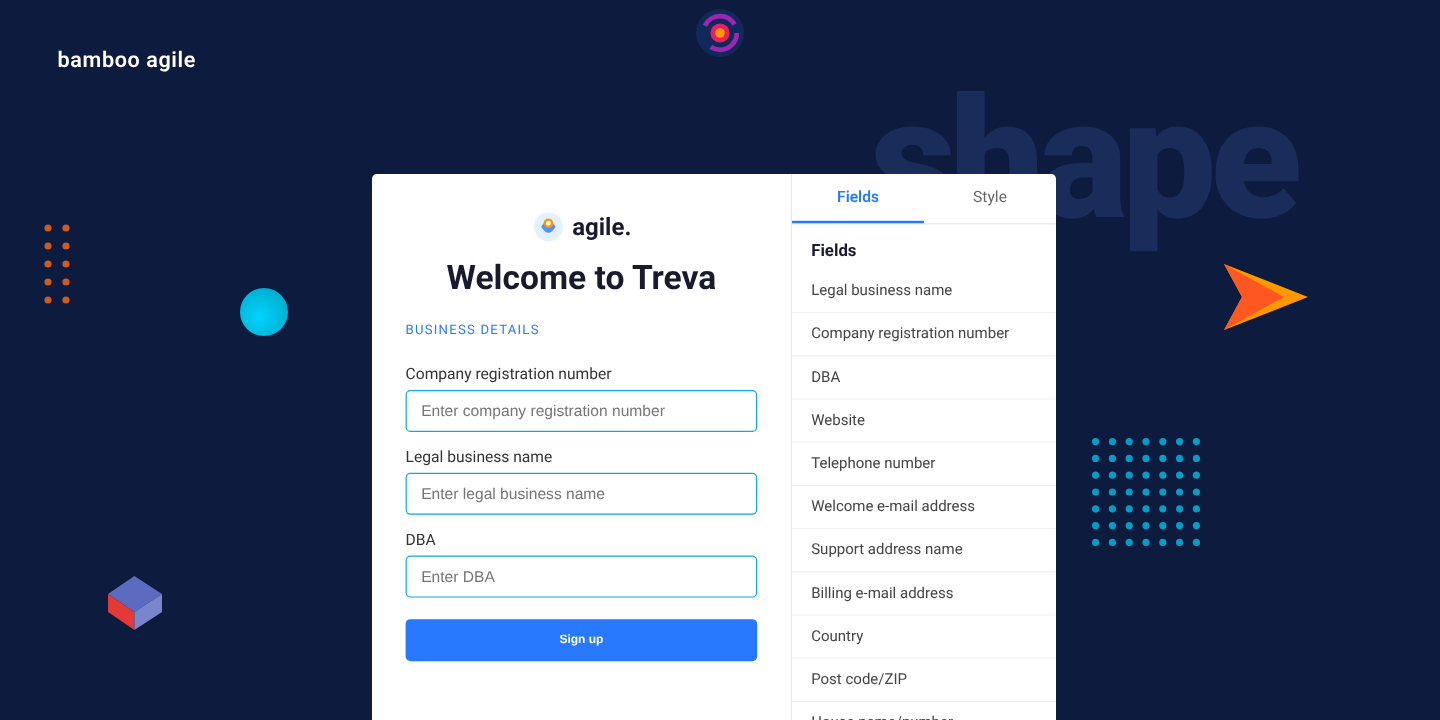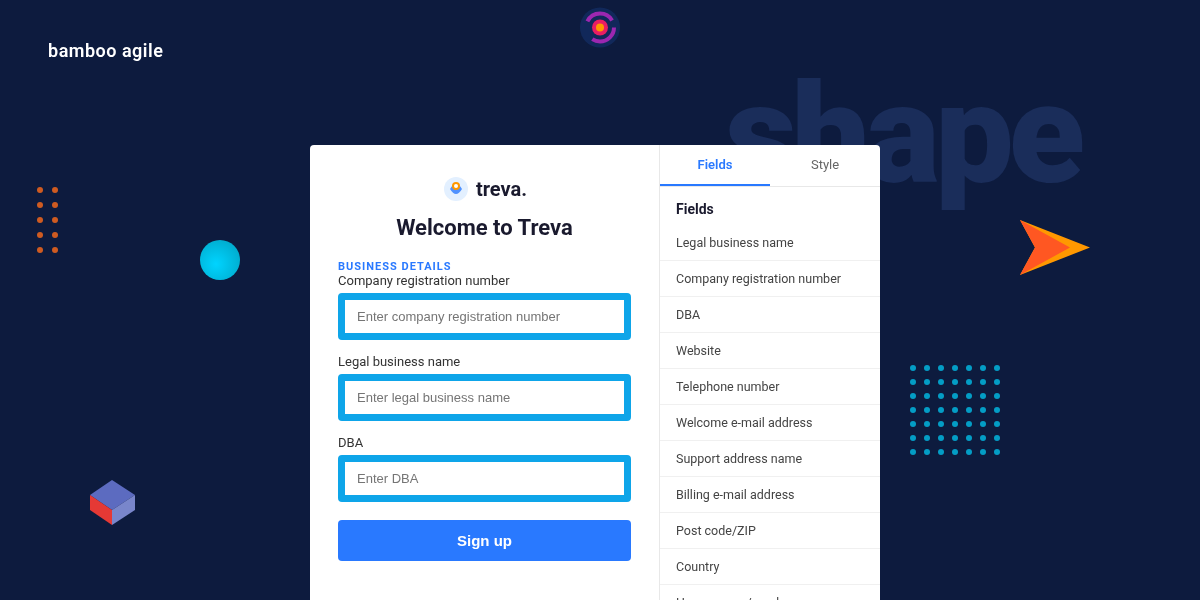--- a/index.html
+++ b/index.html
@@ -124,64 +124,64 @@
     }
 
     .treva-logo-text {
       font-size: 20px;
       font-weight: 700;
       color: #1a1a2e;
     }
 
     .welcome-title {
       text-align: center;
-      font-size: 22px;
+      font-size: 28px;
       font-weight: 700;
       color: #1a1a2e;
       margin-bottom: 20px;
     }
 
     .section-label {
       font-size: 11px;
-      font-weight: 700;
+      font-weight: 400;
       color: #2979ff;
       letter-spacing: 1px;
       text-transform: uppercase;
-      margin-bottom: 0;
+      margin-bottom: 24px;
     }
 
     .form-group {
       margin-bottom: 14px;
     }
 
     .form-label {
       display: block;
       font-size: 13px;
       color: #333;
       margin-bottom: 5px;
     }
 
     .form-input {
       width: 100%;
       padding: 9px 12px;
-      border: 7px solid #0ea5e9;
+      border: 1px solid #0ea5e9;
       border-radius: 4px;
       font-size: 13px;
       color: #999;
       outline: none;
     }
 
     .signup-btn {
       width: 100%;
       padding: 12px;
       background: #2979ff;
       color: white;
       border: none;
       border-radius: 4px;
-      font-size: 15px;
+      font-size: 10px;
       font-weight: 600;
       cursor: pointer;
       margin-top: 4px;
     }
 
     
     .right-panel {
       width: 220px;
       display: flex;
       flex-direction: column;
@@ -340,21 +340,21 @@
     
     <div class="treva-logo">
       <div class="treva-logo-icon">
         <svg width="28" height="28" viewBox="0 0 28 28">
           <circle cx="14" cy="14" r="12" fill="#e3f0ff"></circle>
           <path d="M8,14 Q14,4 20,14 Q14,24 8,14Z" fill="#2979ff" opacity="0.8"></path>
           <circle cx="14" cy="11" r="4" fill="#ff9800"></circle>
           <circle cx="14" cy="11" r="2" fill="#fff"></circle>
         </svg>
       </div>
-      <span class="treva-logo-text">treva.</span>
+      <span class="treva-logo-text">agile.</span>
     </div>
 
     <h1 class="welcome-title">Welcome to Treva</h1>
 
     <div class="section-label">BUSINESS DETAILS</div>
 
     <div class="form-group">
       <label class="form-label">Company registration number</label>
       <input class="form-input" type="text" placeholder="Enter company registration number" style="">
     </div>
@@ -383,19 +383,19 @@
 
     <div class="fields-list" id="fields-list-container">
     <div class="field-item">Legal business name</div>
         <div class="field-item">Company registration number</div>
         <div class="field-item">DBA</div>
         <div class="field-item">Website</div>
         <div class="field-item">Telephone number</div>
         <div class="field-item">Welcome e-mail address</div>
         <div class="field-item">Support address name</div>
         <div class="field-item">Billing e-mail address</div>
+        <div class="field-item">Country</div>
         <div class="field-item">Post code/ZIP</div>
-        <div class="field-item">Country</div>
         <div class="field-item">House name/number</div>
       </div>
   </div>
 
 </div>
 
 </body></html>

